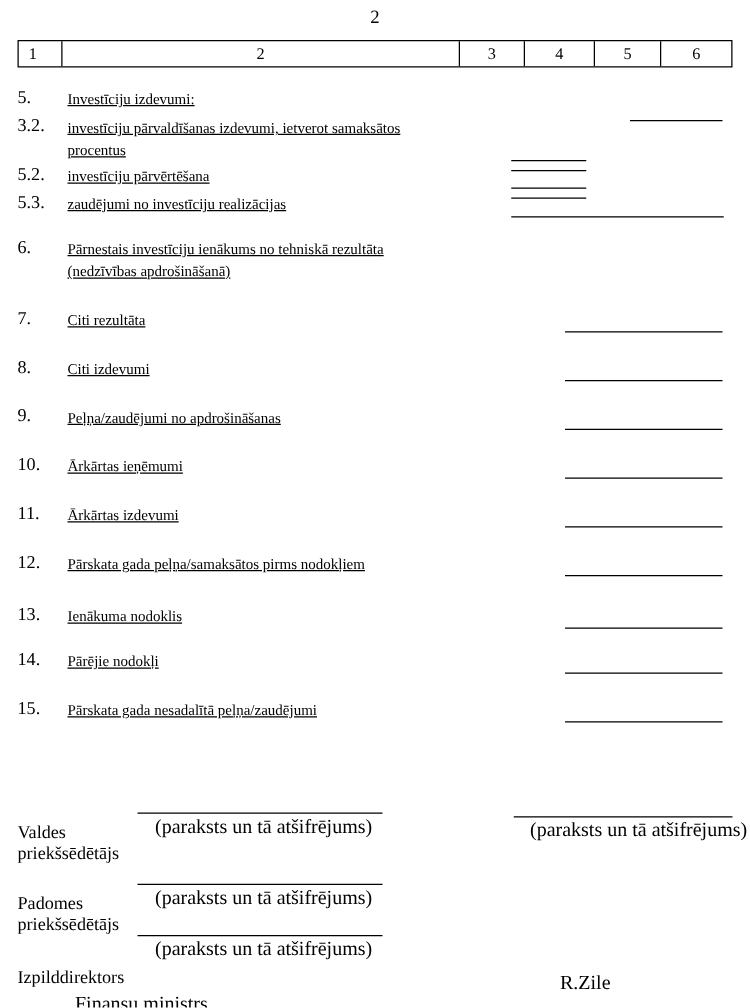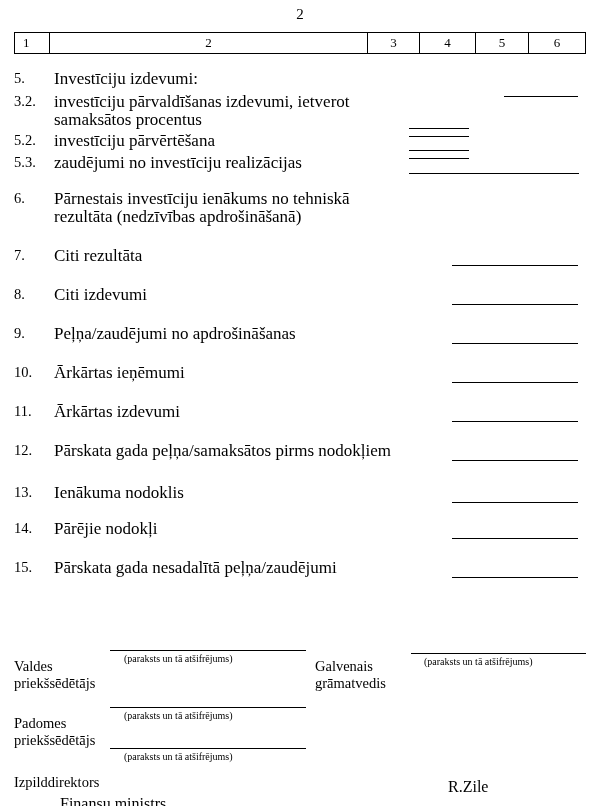--- a/index.html
+++ b/index.html
@@ -62,23 +62,24 @@
   }
   .row .num {
     position: absolute;
     left: 14px;
     font-size: 14.5px;
     white-space: nowrap;
   }
   .row .txt {
     position: absolute;
     left: 54px;
-    font-size: 17px;
+    font-size: 12px;
     width: 300px;
     line-height: 18px;
+    text-decoration: underline;
   }
   .rule {
     position: absolute;
     height: 0;
     border-top: 1.6px solid #000;
   }
   .rule.thin {
     border-top-width: 1.2px;
   }
   
@@ -88,21 +89,21 @@
     line-height: 17px;
     margin-top: 44px;
   }
   .sig-line {
     position: absolute;
     border-top: 1px solid #000;
     height: 0;
   }
   .sig-caption {
     position: absolute;
-    font-size: 10px;
+    font-size: 16px;
     white-space: nowrap;
   }
   .footer-left {
     position: absolute;
     left: 60px;
     top: 795px;
     font-size: 16px;
   }
   .footer-right {
     position: absolute;
@@ -230,23 +231,19 @@
   </div>
   <div class="sig-line" style="left:110px;top:707px;width:196px;"></div>
   <div class="sig-caption" style="left:124px;top:710px;">(paraksts un tā atšifrējums)</div>
 
   <div class="sig" style="left:14px;top:730px;">
     <div>Izpilddirektors</div>
   </div>
   <div class="sig-line" style="left:110px;top:748px;width:196px;"></div>
   <div class="sig-caption" style="left:124px;top:751px;">(paraksts un tā atšifrējums)</div>
 
-  <div class="sig" style="left:315px;top:614px;">
-    <div>Galvenais</div>
-    <div>grāmatvedis</div>
-  </div>
   <div class="sig-line" style="left:411px;top:653px;width:175px;"></div>
   <div class="sig-caption" style="left:424px;top:656px;">(paraksts un tā atšifrējums)</div>
 
   <div class="footer-left">Finansu ministrs</div>
   <div class="footer-right">R.Zile</div>
 
 </div>
 
 </body></html>

